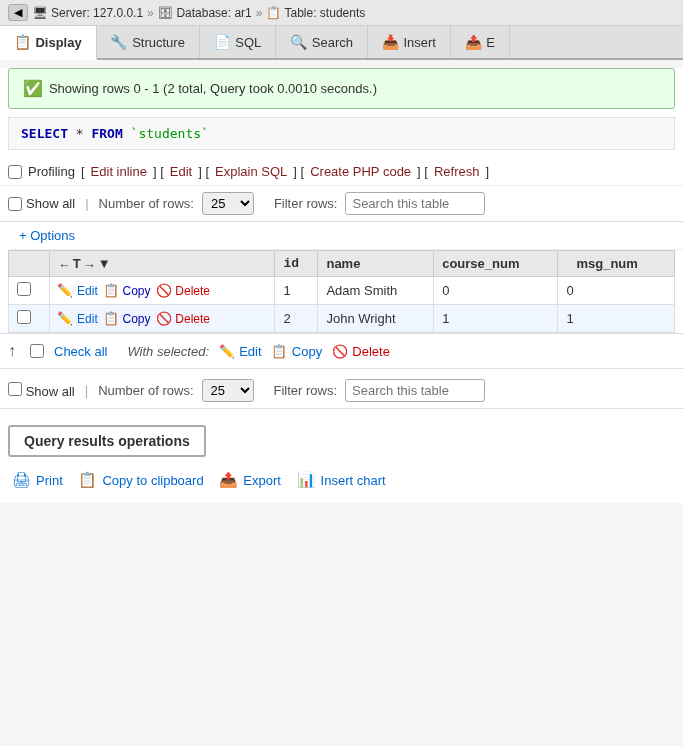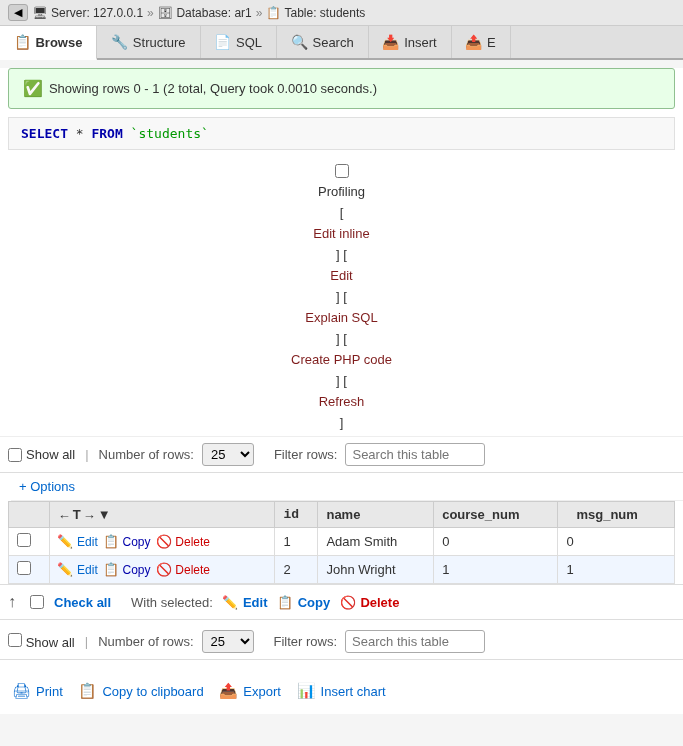--- a/index.html
+++ b/index.html
@@ -83,21 +83,20 @@
     .sql-table { color: #090; }
 
     
     .profiling-row {
       display: flex;
       align-items: center;
       gap: 6px;
       padding: 6px 8px;
       font-size: 13px;
       border-bottom: 1px solid #eee;
-      flex-direction: column;
     }
     .profiling-row a { color: #7f1d1d; text-decoration: none; }
 
     
     .toolbar-row {
       display: flex;
       align-items: center;
       gap: 8px;
       padding: 6px 8px;
       border-bottom: 1px solid #ddd;
@@ -170,30 +169,29 @@
     
     .check-row {
       display: flex;
       align-items: center;
       gap: 10px;
       padding: 8px 8px;
       border-top: 1px solid #ddd;
       border-bottom: 1px solid #ddd;
       background: #fff;
     }
-    .check-row .with-selected { color: #555; margin-left: 10px; }
+    .check-row .with-selected { color: #555; font-style: italic; margin-left: 10px; }
     .check-row .action-link {
       display: inline-flex;
       align-items: center;
       gap: 4px;
       color: #06c;
       text-decoration: none;
       cursor: pointer;
       font-size: 13px;
-      font-weight: bold;
     }
     .check-row .delete-link { color: #c00; }
     .up-arrow { font-size: 16px; margin-right: 4px; color: #555; }
 
     
     .toolbar-row2 {
       display: flex;
       align-items: center;
       gap: 8px;
       padding: 6px 8px;
@@ -249,21 +247,21 @@
   </span>
   <span class="breadcrumb-sep">»</span>
   <span>
     📋 <span>Table: students</span>
   </span>
 </div>
 
 <div class="tab-bar">
   <a class="tab-item active">
     <span class="tab-icon">📋</span>
-    <span>Browse</span>
+    <span>Display</span>
   </a>
   <a class="tab-item">
     <span class="tab-icon">🔧</span>
     <span>Structure</span>
   </a>
   <a class="tab-item">
     <span class="tab-icon">📄</span>
     <span>SQL</span>
   </a>
   <a class="tab-item">
@@ -431,20 +429,21 @@
     <select class="rows-select">
       <option>25</option>
       <option>50</option>
       <option>100</option>
     </select>
     <span class="filter-label">Filter rows:</span>
     <input class="filter-input" type="text" placeholder="Search this table" style="">
   </div>
 
   <div class="query-ops-section">
+    <div class="query-ops-header">Query results operations</div>
     <div class="query-ops-actions">
       <a class="ops-btn">
         <span class="ops-icon">🖨</span>
         <span>Print</span>
       </a>
       <a class="ops-btn">
         <span class="ops-icon">📋</span>
         <span>Copy to clipboard</span>
       </a>
       <a class="ops-btn">

